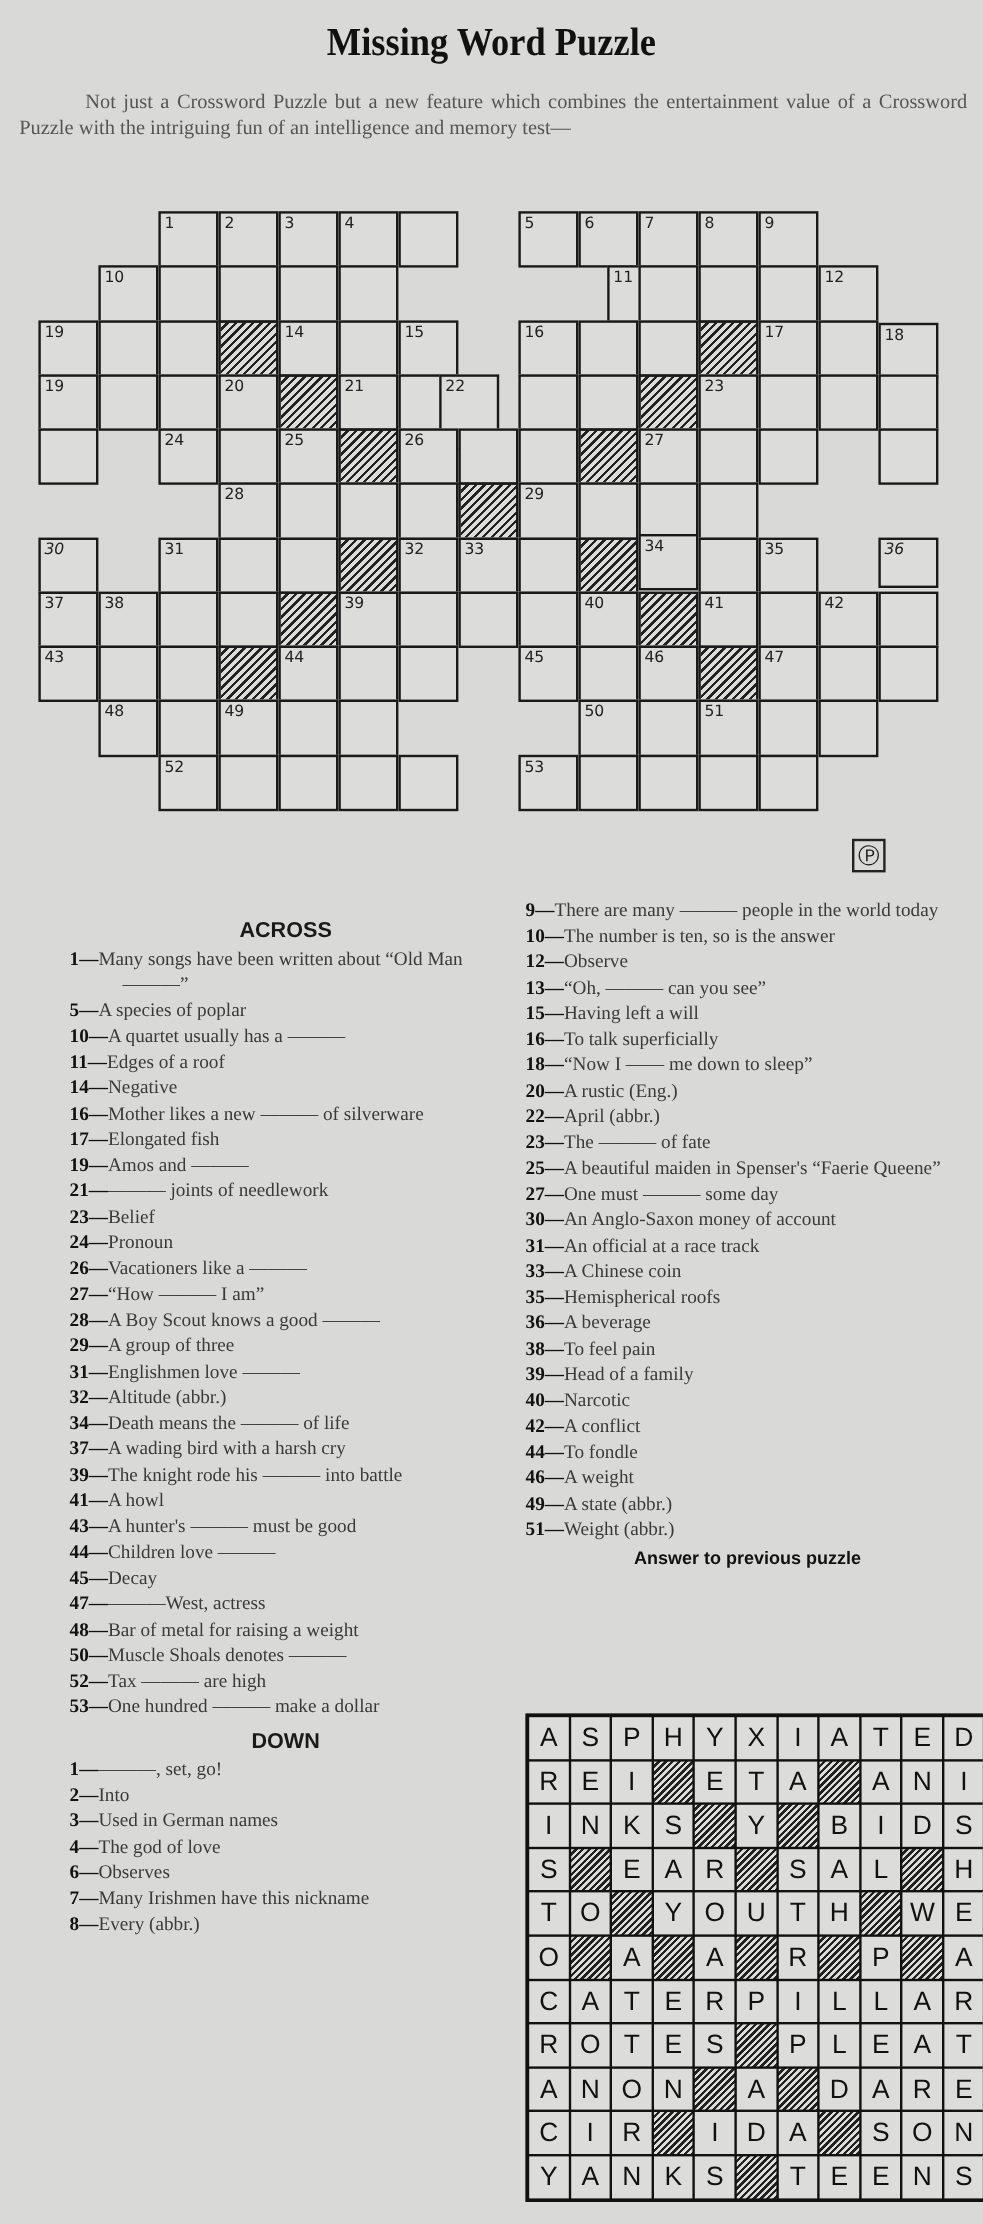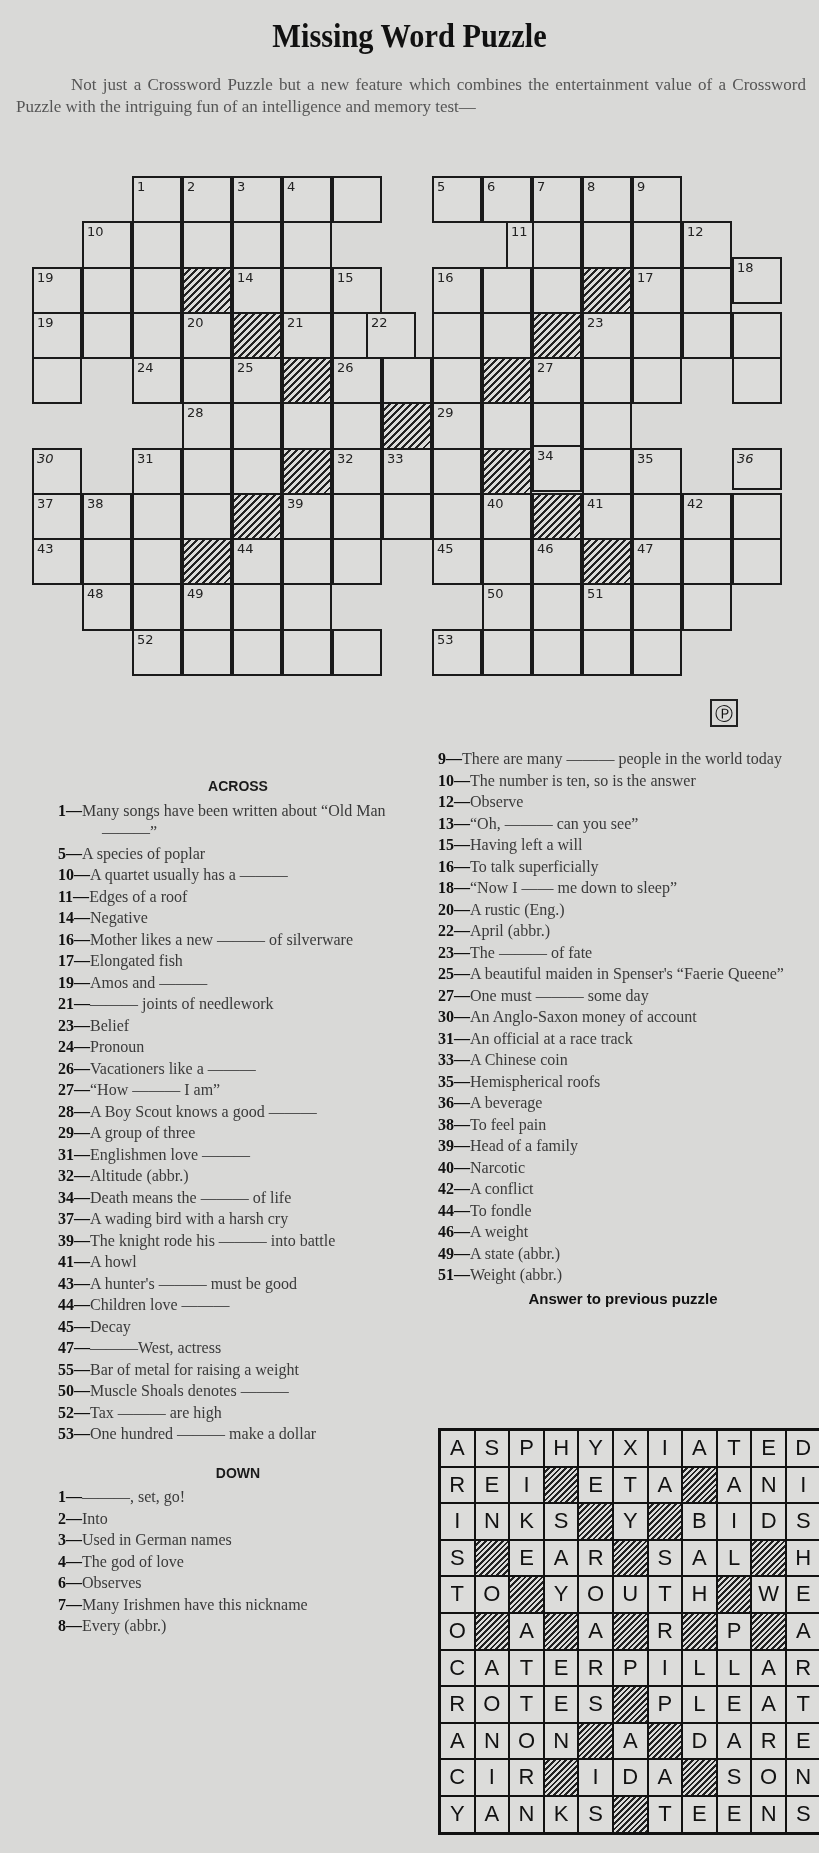--- a/index.html
+++ b/index.html
@@ -43,22 +43,22 @@
     border:2px solid #222; font-family:"DejaVu Sans", sans-serif; font-size:18px;
     text-align:center; line-height:26px; box-sizing:border-box; color:#111;
   }
   
   .col {
     position:absolute; font-size:16px; line-height:21.5px; color:#3a3a3a;
   }
   .col.left { left:58px; top:758px; width:360px; }
   .col.right { left:438px; top:748px; width:370px; }
   .heading {
-    font-family:"Liberation Sans", sans-serif; font-weight:bold; font-size:14px;
-    text-align:center; color:#1a1a1a; margin:18px 0 2px 0;
+    font-family:"Liberation Sans", sans-serif; font-weight:bold; font-size:18px;
+    text-align:center; color:#1a1a1a; margin:7px 0 2px 0;
   }
   .clue { padding-left:44px; text-indent:-44px; }
   .clue .n { font-weight:bold; color:#111; }
   .answer-heading {
     font-family:"Liberation Sans", sans-serif; font-weight:bold; font-size:15px;
     text-align:center; color:#111; margin-top:2px;
   }
   .ans-grid {
     position:absolute; left:438px; top:1428px;
     display:grid; grid-template-columns:repeat(11, 32.6px); grid-auto-rows:34.6px;
@@ -139,21 +139,21 @@
     <div class="cell" style="top: 90.5px; left: 400px; height: 47.25px;">
       <span class="num">16</span>
     </div>
     <div class="cell" style="top: 90.5px; left: 450px; height: 47.25px;"></div>
     <div class="cell" style="top: 90.5px; left: 500px; height: 47.25px;"></div>
     <div class="cell black" style="top: 90.5px; left: 550px; height: 47.25px;"></div>
     <div class="cell" style="top: 90.5px; left: 600px; height: 47.25px;">
       <span class="num">17</span>
     </div>
     <div class="cell" style="top: 90.5px; left: 650px; height: 47.25px;"></div>
-    <div class="cell" style="top: 81px; left: 700px; height: 47.25px;">
+    <div class="cell" style="top: 93px; left: 700px; height: 47.25px;">
       <span class="num">18</span>
     </div>
     <div class="cell" style="top: 135.75px; left: 0px; height: 47.25px;">
       <span class="num">19</span>
     </div>
     <div class="cell" style="top: 135.75px; left: 50px; height: 47.25px;"></div>
     <div class="cell" style="top: 135.75px; left: 100px; height: 47.25px;"></div>
     <div class="cell" style="top: 135.75px; left: 150px; height: 47.25px;">
       <span class="num">20</span>
     </div>
@@ -341,21 +341,21 @@
       <div class="clue"><span class="n">31—</span><span>Englishmen love ———</span></div>
       <div class="clue"><span class="n">32—</span><span>Altitude (abbr.)</span></div>
       <div class="clue"><span class="n">34—</span><span>Death means the ——— of life</span></div>
       <div class="clue"><span class="n">37—</span><span>A wading bird with a harsh cry</span></div>
       <div class="clue"><span class="n">39—</span><span>The knight rode his ——— into battle</span></div>
       <div class="clue"><span class="n">41—</span><span>A howl</span></div>
       <div class="clue"><span class="n">43—</span><span>A hunter's ——— must be good</span></div>
       <div class="clue"><span class="n">44—</span><span>Children love ———</span></div>
       <div class="clue"><span class="n">45—</span><span>Decay</span></div>
       <div class="clue"><span class="n">47—</span><span>———West, actress</span></div>
-      <div class="clue"><span class="n">55—</span><span>Bar of metal for raising a weight</span></div>
+      <div class="clue"><span class="n">48—</span><span>Bar of metal for raising a weight</span></div>
       <div class="clue"><span class="n">50—</span><span>Muscle Shoals denotes ———</span></div>
       <div class="clue"><span class="n">52—</span><span>Tax ——— are high</span></div>
       <div class="clue"><span class="n">53—</span><span>One hundred ——— make a dollar</span></div>
     </div>
   <div class="heading">DOWN</div>
   <div id="down-list-a">
       <div class="clue"><span class="n">1—</span><span>———, set, go!</span></div>
       <div class="clue"><span class="n">2—</span><span>Into</span></div>
       <div class="clue"><span class="n">3—</span><span>Used in German names</span></div>
       <div class="clue"><span class="n">4—</span><span>The god of love</span></div>

